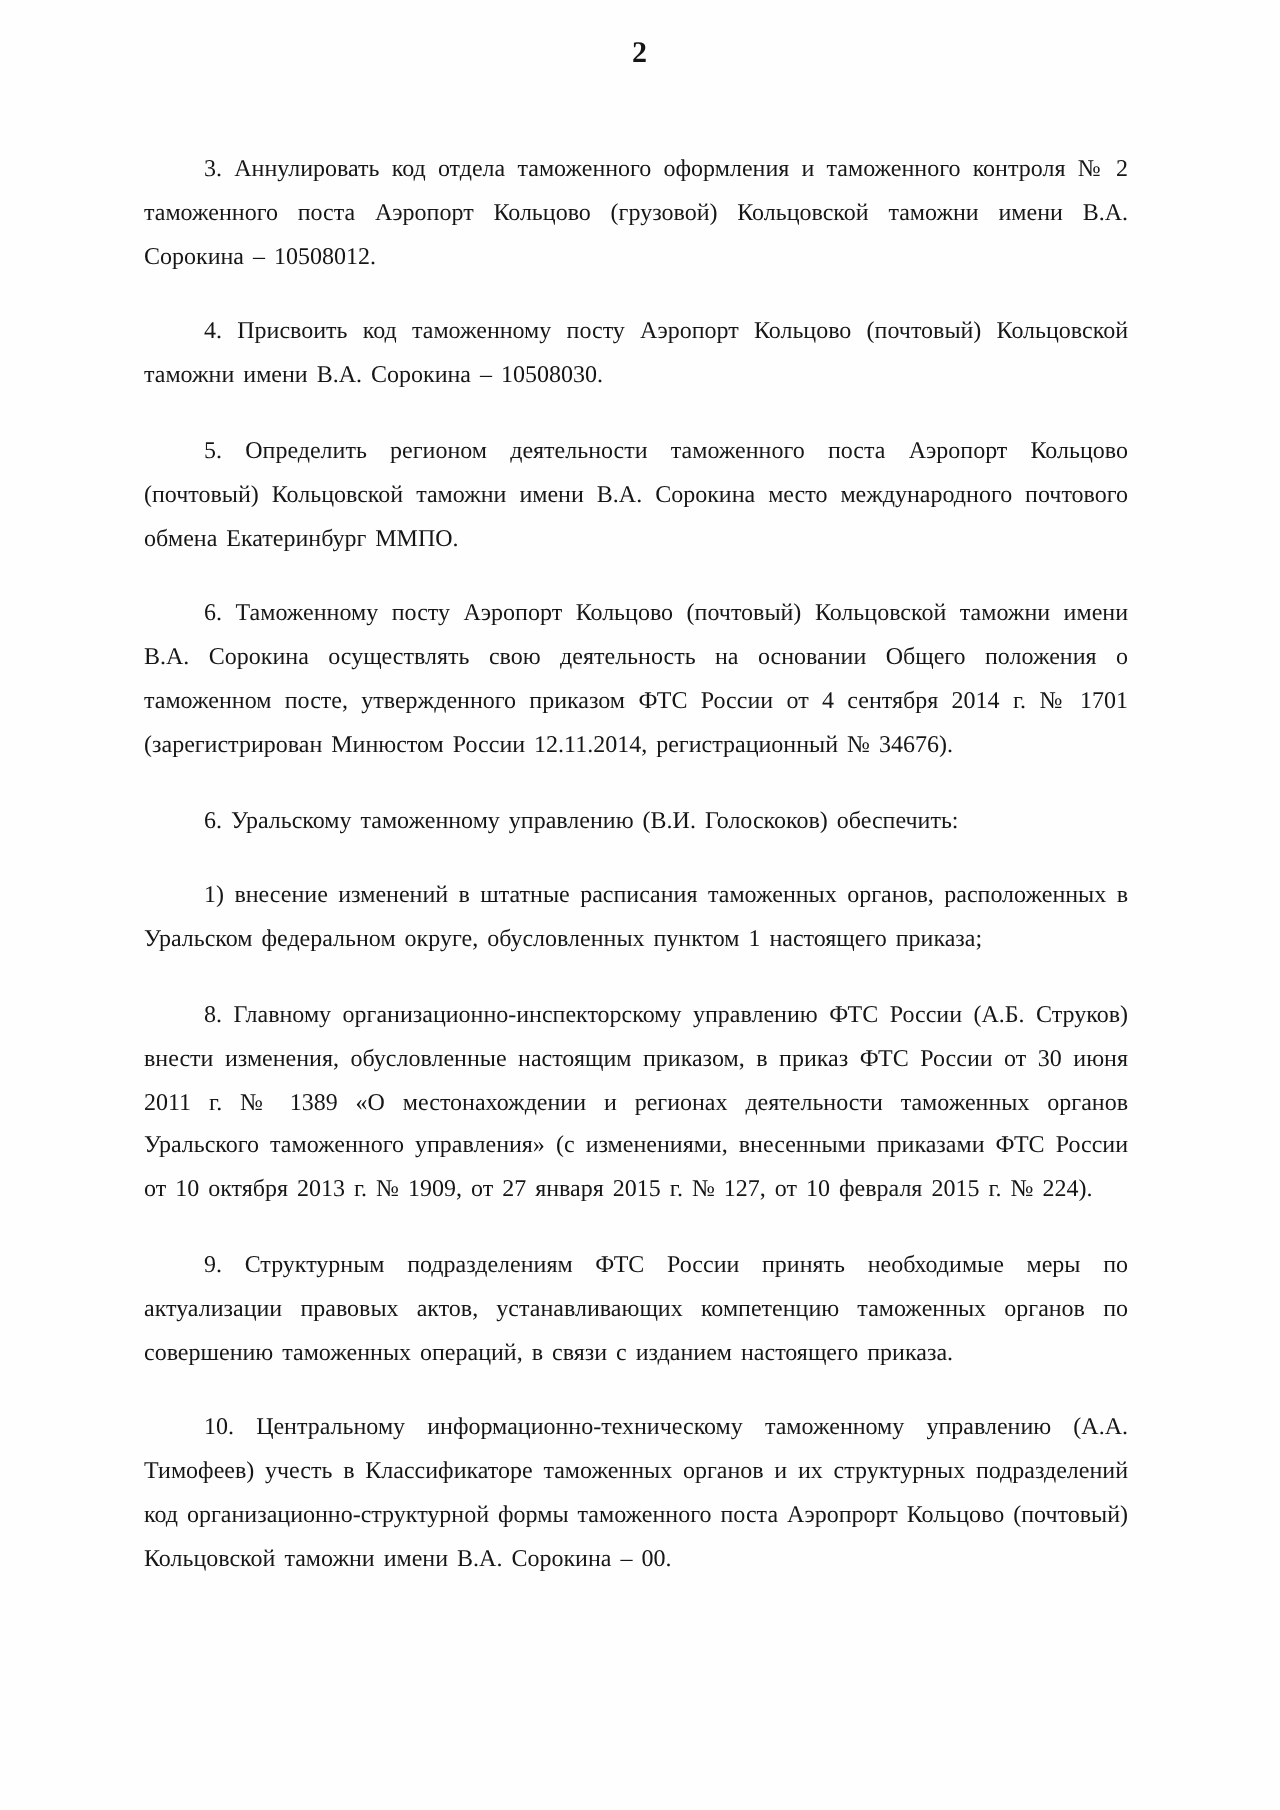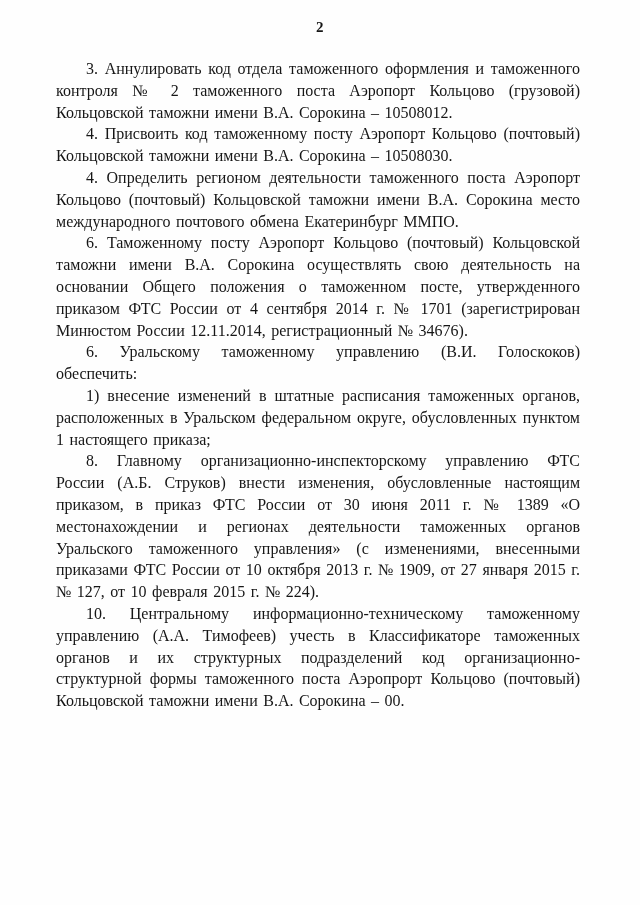--- a/index.html
+++ b/index.html
@@ -27,37 +27,38 @@
     font-weight: bold;
     letter-spacing: 0.5px;
   }
   .content {
     position: absolute;
     top: 58px;
     left: 56px;
     width: 524px;
   }
   .para {
-    margin: 0;
-    font-size: 16px;
+    margin: 16px;
+    font-size: 12px;
     line-height: 21.8px;
     text-align: justify;
     text-indent: 30px;
     word-spacing: 1.5px;
   }
 </style>
 </head>
 <body>
 
 <div class="page">
   <div class="page-number">2</div>
 
   <div class="content">
     <p class="para">3. Аннулировать код отдела таможенного оформления и таможенного контроля № 2 таможенного поста Аэропорт Кольцово (грузовой) Кольцовской таможни имени В.А. Сорокина – 10508012.</p>
     <p class="para">4. Присвоить код таможенному посту Аэропорт Кольцово (почтовый) Кольцовской таможни имени В.А. Сорокина – 10508030.</p>
-    <p class="para">4. Определить регионом деятельности таможенного поста Аэропорт Кольцово (почтовый) Кольцовской таможни имени В.А. Сорокина место международного почтового обмена Екатеринбург ММПО.</p>
+    <p class="para">5. Определить регионом деятельности таможенного поста Аэропорт Кольцово (почтовый) Кольцовской таможни имени В.А. Сорокина место международного почтового обмена Екатеринбург ММПО.</p>
     <p class="para">6. Таможенному посту Аэропорт Кольцово (почтовый) Кольцовской таможни имени В.А. Сорокина осуществлять свою деятельность на основании Общего положения о таможенном посте, утвержденного приказом ФТС России от 4 сентября 2014 г. № 1701 (зарегистрирован Минюстом России 12.11.2014, регистрационный № 34676).</p>
     <p class="para">6. Уральскому таможенному управлению (В.И. Голоскоков) обеспечить:</p>
     <p class="para">1) внесение изменений в штатные расписания таможенных органов, расположенных в Уральском федеральном округе, обусловленных пунктом 1 настоящего приказа;</p>
     <p class="para">8. Главному организационно-инспекторскому управлению ФТС России (А.Б. Струков) внести изменения, обусловленные настоящим приказом, в приказ ФТС России от 30 июня 2011 г. № 1389 «О местонахождении и регионах деятельности таможенных органов Уральского таможенного управления» (с изменениями, внесенными приказами ФТС России от 10 октября 2013 г. № 1909, от 27 января 2015 г. № 127, от 10 февраля 2015 г. № 224).</p>
+    <p class="para">9. Структурным подразделениям ФТС России принять необходимые меры по актуализации правовых актов, устанавливающих компетенцию таможенных органов по совершению таможенных операций, в связи с изданием настоящего приказа.</p>
     <p class="para">10. Центральному информационно-техническому таможенному управлению (А.А. Тимофеев) учесть в Классификаторе таможенных органов и их структурных подразделений код организационно-структурной формы таможенного поста Аэропрорт Кольцово (почтовый) Кольцовской таможни имени В.А. Сорокина – 00.</p>
   </div>
 </div>
 
 </body></html>

